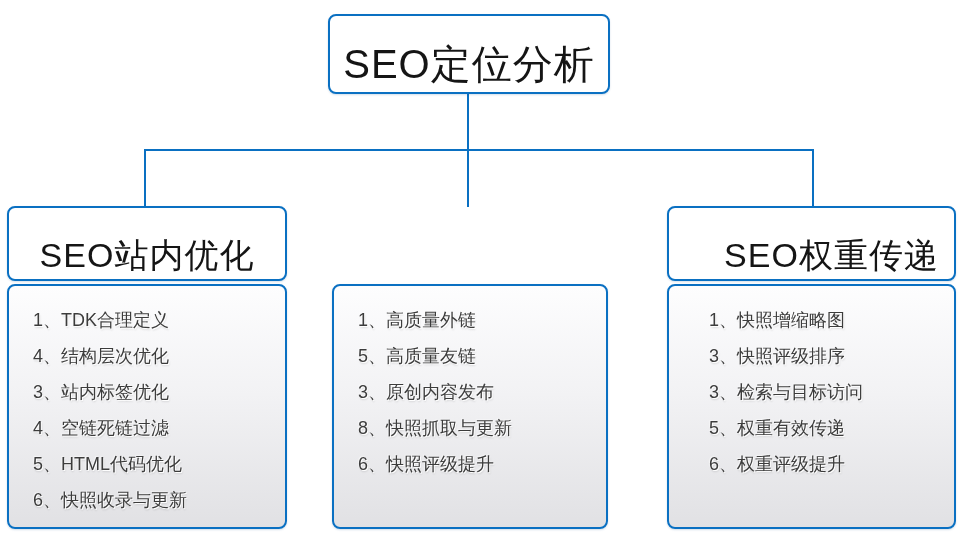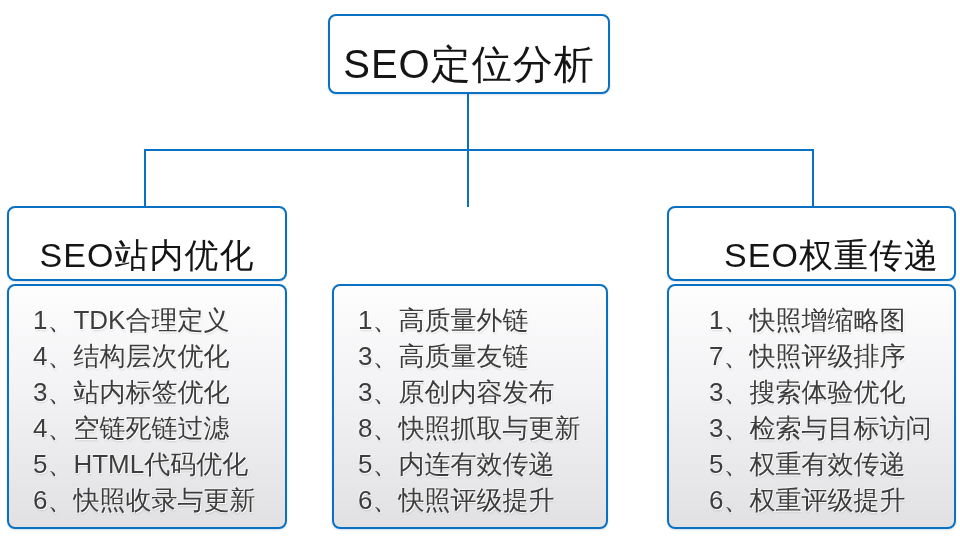--- a/index.html
+++ b/index.html
@@ -33,21 +33,21 @@
   .blist{
     top:284px;height:245px;
     display:block;
     background:linear-gradient(180deg,var(--panel-top) 0%,#f2f2f4 45%,var(--panel-bottom) 100%);
     padding:16px 0 0 24px;
   }
   .b0{left:7px;width:280px;}
   .b1{left:332px;width:276px;}
   .b2{left:667px;width:289px;padding-left:40px;}
   .item{
-    height:36px;line-height:36px;font-size:26px;
+    height:36px;line-height:36px;font-size:18px;
     color:var(--text);white-space:nowrap;
     text-shadow:1px 1px 0 rgba(255,255,255,0.95), -1px -1px 1px rgba(255,255,255,0.55), 1px 2px 2px rgba(0,0,0,0.12);
   }
 </style>
 </head>
 <body>
 
 <div class="stage">
 
   <div class="line" style="left:467px;top:93px;width:2px;height:58px;"></div>
@@ -67,32 +67,30 @@
     <div class="item">1、TDK合理定义</div>
     <div class="item">4、结构层次优化</div>
     <div class="item">3、站内标签优化</div>
     <div class="item">4、空链死链过滤</div>
     <div class="item">5、HTML代码优化</div>
     <div class="item">6、快照收录与更新</div>
   </div>
 
   <div class="box blist b1">
     <div class="item">1、高质量外链</div>
-    <div class="item">3、高质量友链</div>
+    <div class="item">5、高质量友链</div>
     <div class="item">3、原创内容发布</div>
     <div class="item">8、快照抓取与更新</div>
-    <div class="item">5、内连有效传递</div>
     <div class="item">6、快照评级提升</div>
   </div>
 
   <div class="box btitle b2">
     <span>SEO权重传递</span>
   </div>
   <div class="box blist b2">
     <div class="item">1、快照增缩略图</div>
-    <div class="item">7、快照评级排序</div>
-    <div class="item">3、搜索体验优化</div>
+    <div class="item">3、快照评级排序</div>
     <div class="item">3、检索与目标访问</div>
     <div class="item">5、权重有效传递</div>
     <div class="item">6、权重评级提升</div>
   </div>
 
 </div>
 
 </body></html>

